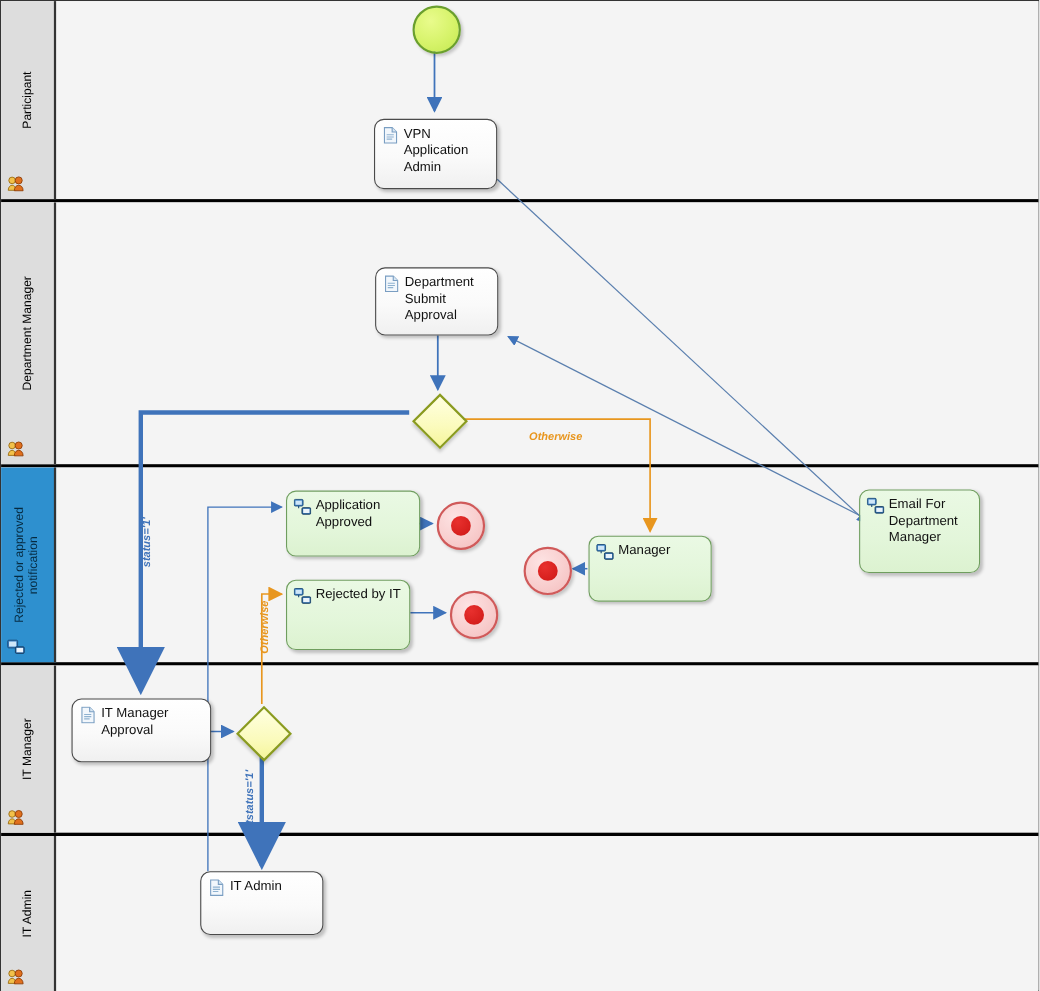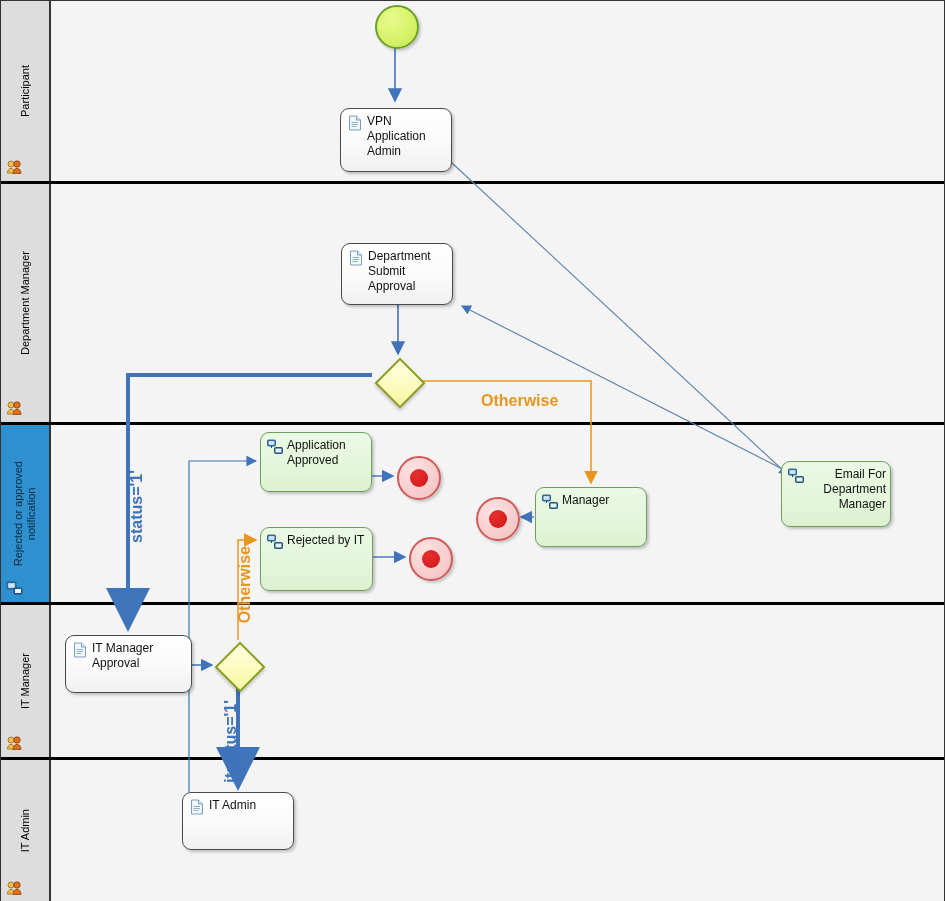--- a/index.html
+++ b/index.html
@@ -43,21 +43,21 @@
   .endev:after{content:"";position:absolute;left:50%;top:50%;width:18px;height:18px;
                margin:-9px 0 0 -9px;border-radius:50%;
                background:radial-gradient(circle at 35% 30%,#e8302e 0%,#d61f1d 70%,#c01a18 100%);}
   .gw{position:absolute;width:46px;height:46px;}
   .gw i{position:absolute;left:50%;top:50%;width:32px;height:32px;margin:-16px 0 0 -16px;
         transform:rotate(45deg);border:2px solid #8a9b1e;
         background:linear-gradient(135deg,#ffffe0 0%,#fbfbbd 60%,#f6f69c 100%);
         box-shadow:2px 2px 3px rgba(0,0,0,.18);}
 
   
-  .elbl{position:absolute;font-size:16px;font-weight:bold;white-space:nowrap;}
+  .elbl{position:absolute;font-size:10px;font-weight:bold;white-space:nowrap;font-style:italic;}
   .elbl.or{color:#e8961e;}
   .elbl.bl{color:#3f73ba;}
   .vert{writing-mode:vertical-rl;transform:rotate(180deg);}
 
   svg.edges{position:absolute;left:0;top:0;width:945px;height:901px;
             pointer-events:none;overflow:visible;}
 </style>
 </head>
 <body>
 
@@ -240,34 +240,34 @@
           </g>
         </svg>
     </span>
     <span class="lbl">Department Submit Approval</span>
   </div>
 
   <div class="gw" id="n-gateway-dept" style="left: 375px; top: 358px;">
       <i></i>
     </div>
 
-  <div class="node task svc" id="n-email-dept-mgr" style="left: 781px; top: 461px; width: 110px; height: 66px; text-align: right;">
+  <div class="node task svc" id="n-email-dept-mgr" style="left: 781px; top: 445px; width: 110px; height: 76px;">
     <span class="nicon">
       <svg viewBox="0 0 16 16" width="16" height="16">
           <rect x="0.5" y="1" width="8" height="6" rx="1" fill="#3a7fc1" stroke="#1d4a78" stroke-width=".8"></rect>
           <rect x="1.6" y="2.1" width="5.8" height="3.8" fill="#cfe6f8"></rect>
           <rect x="7.5" y="8.5" width="8" height="6" rx="1" fill="#2e6ca8" stroke="#163a5e" stroke-width=".8"></rect>
           <rect x="8.6" y="9.6" width="5.8" height="3.8" fill="#eaf3fb"></rect>
           <line x1="4.5" y1="7" x2="4.5" y2="9" stroke="#1d4a78" stroke-width="1"></line>
         </svg>
     </span>
     <span class="lbl">Email For Department Manager</span>
   </div>
 
-  <div class="node task svc" id="n-app-approved" style="left: 260px; top: 432px; width: 112px; height: 60px;">
+  <div class="node task svc" id="n-app-approved" style="left: 260px; top: 446px; width: 122px; height: 60px;">
     <span class="nicon">
       <svg viewBox="0 0 16 16" width="16" height="16">
           <rect x="0.5" y="1" width="8" height="6" rx="1" fill="#3a7fc1" stroke="#1d4a78" stroke-width=".8"></rect>
           <rect x="1.6" y="2.1" width="5.8" height="3.8" fill="#cfe6f8"></rect>
           <rect x="7.5" y="8.5" width="8" height="6" rx="1" fill="#2e6ca8" stroke="#163a5e" stroke-width=".8"></rect>
           <rect x="8.6" y="9.6" width="5.8" height="3.8" fill="#eaf3fb"></rect>
           <line x1="4.5" y1="7" x2="4.5" y2="9" stroke="#1d4a78" stroke-width="1"></line>
         </svg>
     </span>
     <span class="lbl">Application Approved</span>

